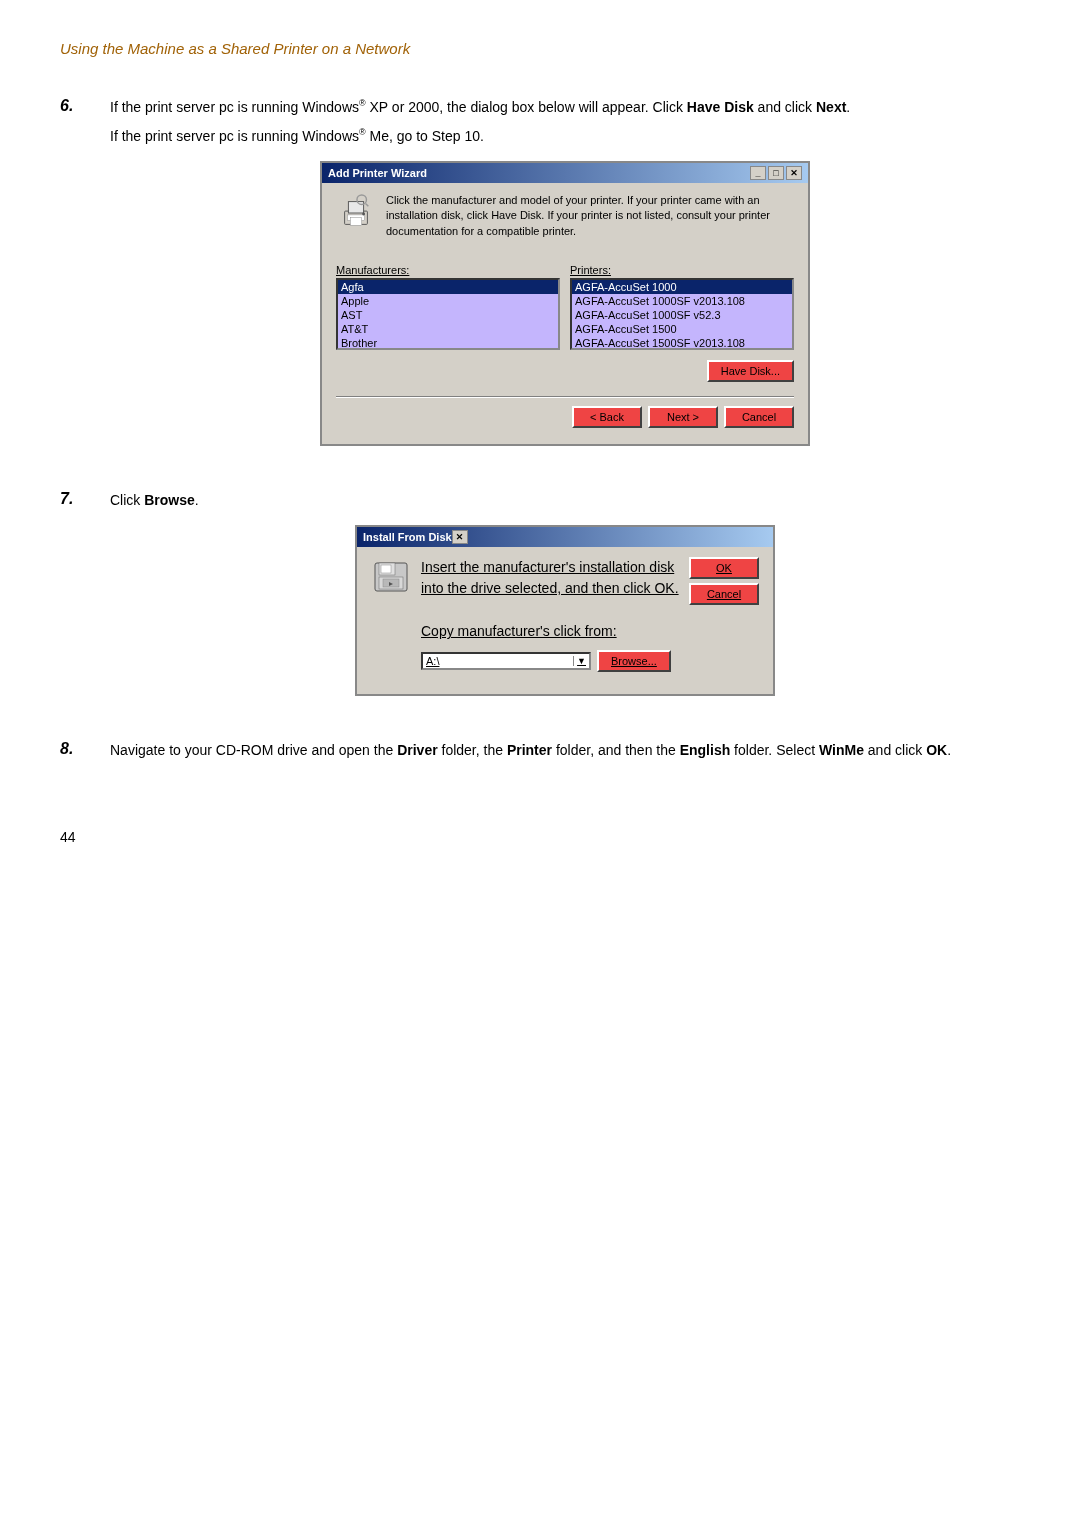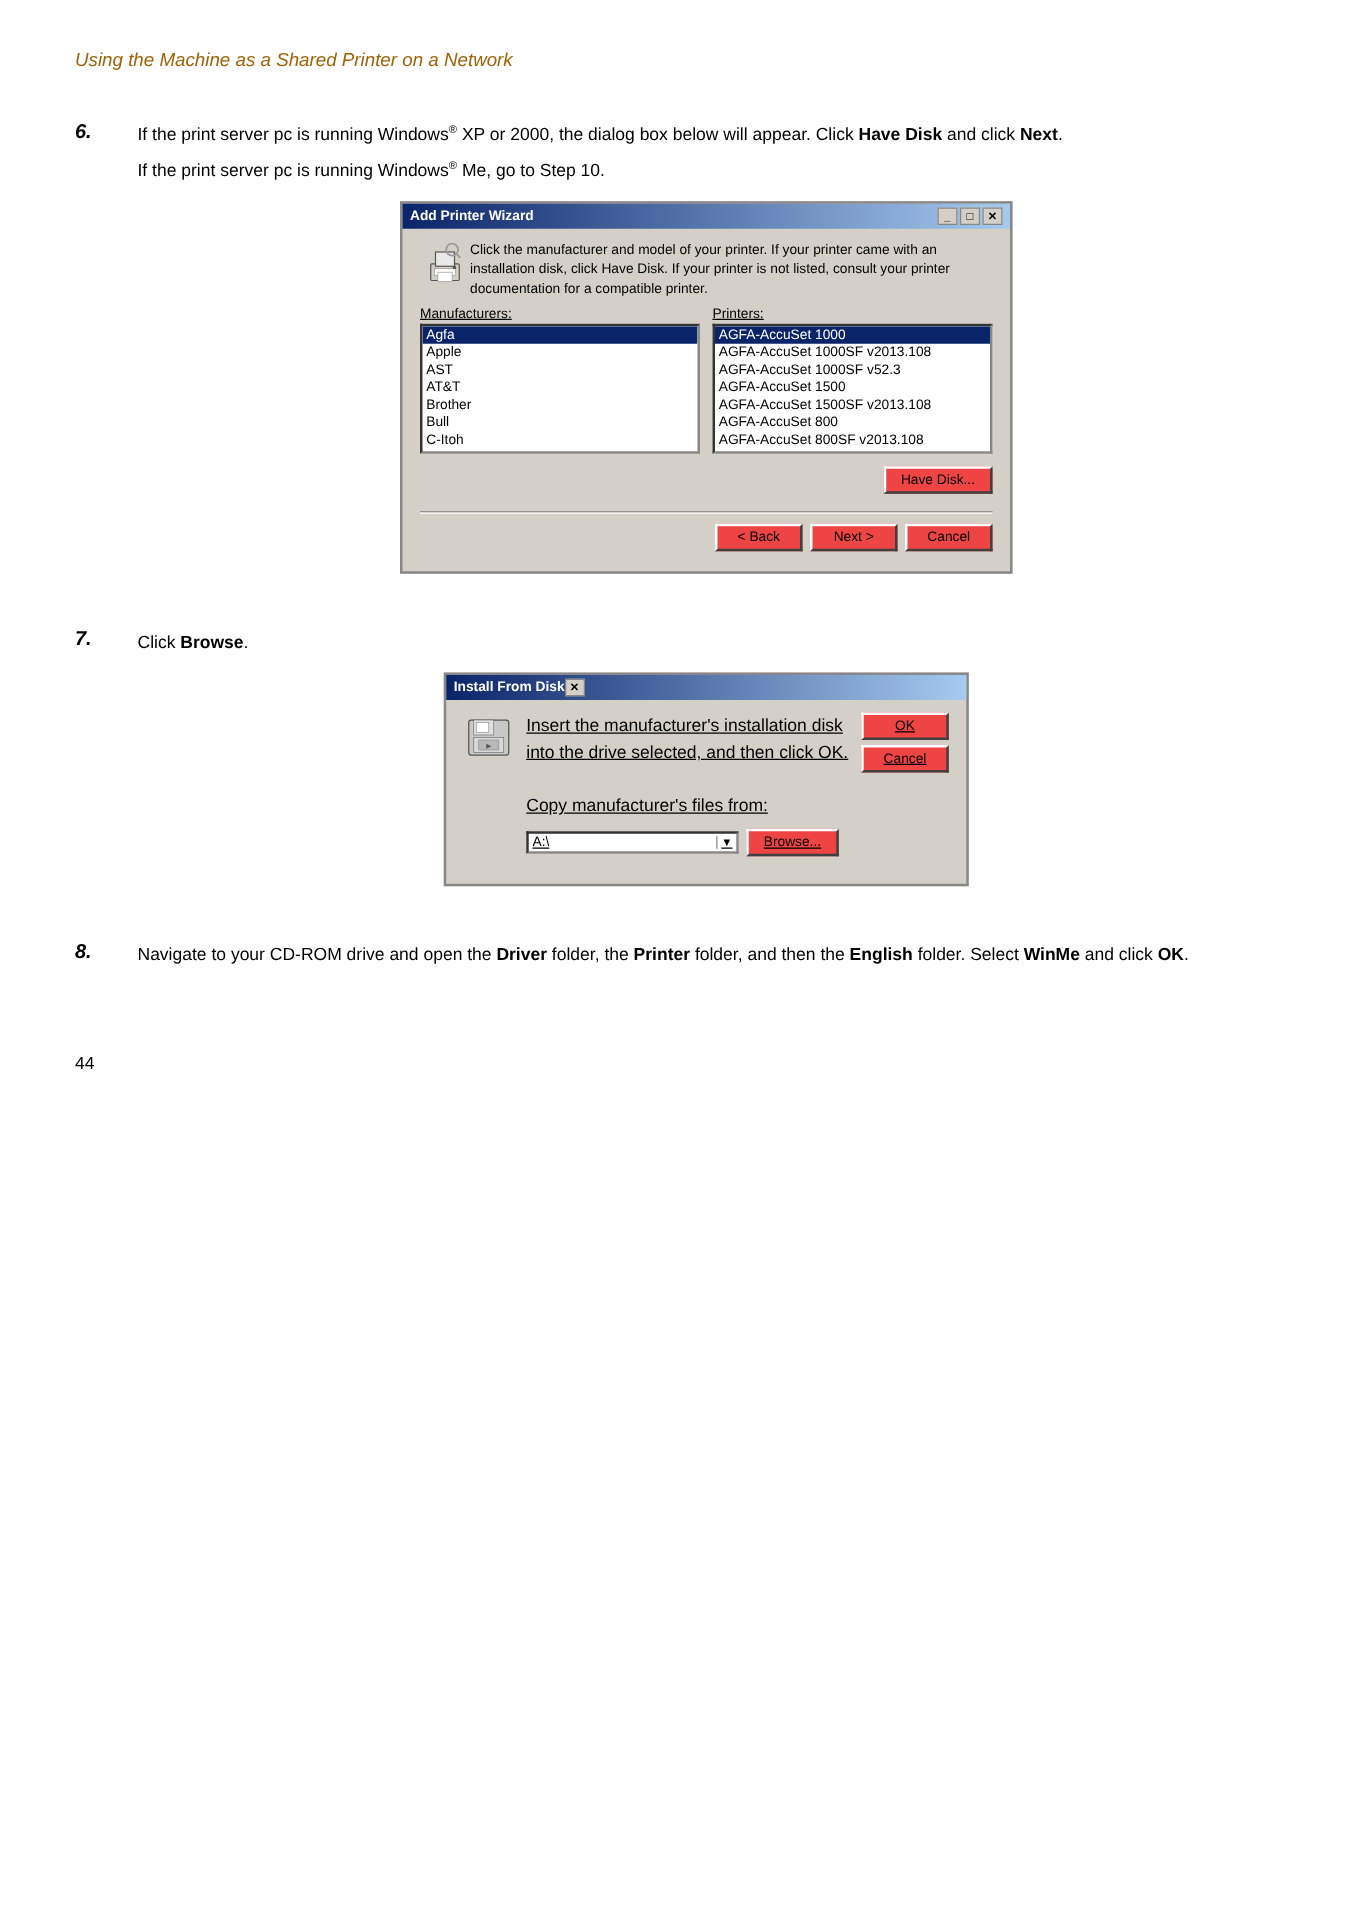--- a/index.html
+++ b/index.html
@@ -88,22 +88,22 @@
       justify-content: center;
       cursor: pointer;
     }
 
     .wizard-body {
       padding: 10px 14px;
     }
 
     .wizard-top-section {
       display: flex;
-      gap: 0;
-      margin-bottom: 6px;
+      gap: 10px;
+      margin-bottom: 25px;
       align-items: flex-start;
     }
 
     .wizard-icon {
       width: 40px;
       height: 40px;
       flex-shrink: 0;
       display: flex;
       align-items: center;
       justify-content: center;
@@ -132,22 +132,22 @@
 
     .list-label {
       font-size: 11px;
       margin-bottom: 2px;
       text-decoration: underline;
       text-decoration-style: solid;
     }
 
     .list-box {
       border: 2px inset #888;
-      background: #ffffff;
-      height: 104px;
+      background: #c4b5fd;
+      height: 72px;
       overflow: hidden;
       font-size: 11px;
     }
 
     .list-box-item {
       padding: 1px 3px;
       cursor: default;
     }
 
     .list-box-item.selected {
@@ -376,21 +376,21 @@
               <div style="display:flex; gap:10px;">
                 <div style="flex:1;">
                   <p class="install-description">Insert the manufacturer's installation disk into the drive selected, and then click OK.</p>
                 </div>
                 <div style="display:flex; flex-direction:column; gap:4px;">
                   <button class="win-button">OK</button>
                   <button class="win-button">Cancel</button>
                 </div>
               </div>
               <div style="margin-top: 14px;">
-                <p class="install-copy-label">Copy manufacturer's files from:</p>
+                <p class="install-copy-label">Copy manufacturer's click from:</p>
                 <div style="display:flex; gap:6px; align-items:center; margin-top:3px;">
                   <div class="install-dropdown">
                     <span>A:\</span>
                     <span class="dropdown-arrow">▼</span>
                   </div>
                   <button class="win-button">Browse...</button>
                 </div>
               </div>
             </div>
           </div>

